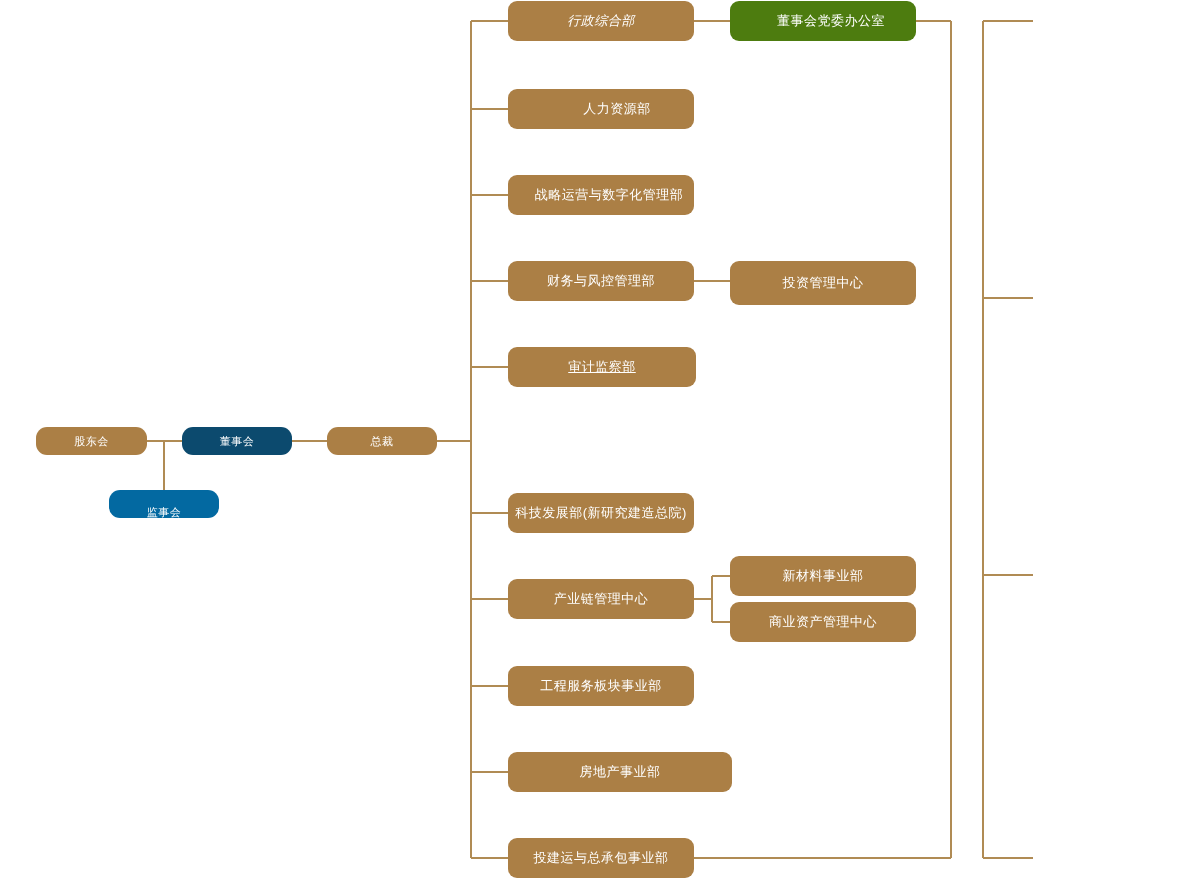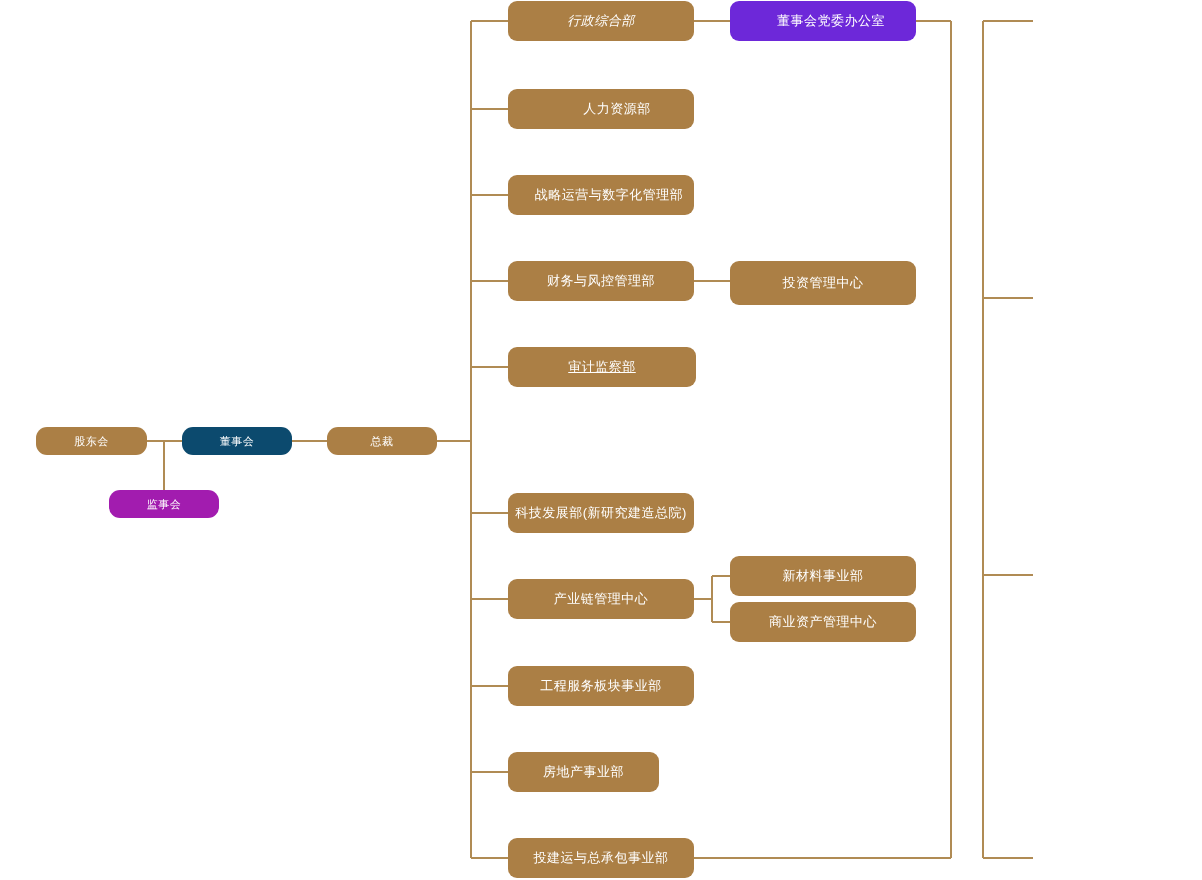--- a/index.html
+++ b/index.html
@@ -97,21 +97,21 @@
   <div id="nodes-layer">
       <div class="node root-level" style="left: 36px; top: 427px; width: 111px; height: 28px; background: rgb(171, 127, 69); color: rgb(255, 255, 255);">
         <span class="node-label">股东会</span>
       </div>
       <div class="node root-level" style="left: 182px; top: 427px; width: 110px; height: 28px; background: #0c4a6e; color: rgb(255, 255, 255);">
         <span class="node-label">董事会</span>
       </div>
       <div class="node root-level" style="left: 327px; top: 427px; width: 110px; height: 28px; background: rgb(171, 127, 69); color: rgb(255, 255, 255);">
         <span class="node-label">总裁</span>
       </div>
-      <div class="node root-level" style="left: 109px; top: 490px; width: 110px; height: 28px; background: #a21caf; color: rgb(255, 255, 255);">
+      <div class="node root-level" style="left: 109px; top: 490px; width: 110px; height: 28px; background: #0369a1; color: rgb(255, 255, 255); align-items: flex-end;">
         <span class="node-label">监事会</span>
       </div>
       <div class="node dept-level" style="left: 508px; top: 1px; width: 186px; height: 40px; background: rgb(171, 127, 69); color: rgb(255, 255, 255); font-style: italic;">
         <span class="node-label">行政综合部</span>
       </div>
       <div class="node dept-level" style="left: 508px; top: 89px; width: 186px; height: 40px; background: rgb(171, 127, 69); color: rgb(255, 255, 255); padding-left: 32px;">
         <span class="node-label">人力资源部</span>
       </div>
       <div class="node dept-level" style="left: 508px; top: 175px; width: 186px; height: 40px; background: rgb(171, 127, 69); color: rgb(255, 255, 255); padding-left: 16px;">
         <span class="node-label">战略运营与数字化管理部</span>
@@ -124,27 +124,27 @@
       </div>
       <div class="node dept-level" style="left: 508px; top: 493px; width: 186px; height: 40px; background: rgb(171, 127, 69); color: rgb(255, 255, 255);">
         <span class="node-label">科技发展部(新研究建造总院)</span>
       </div>
       <div class="node dept-level" style="left: 508px; top: 579px; width: 186px; height: 40px; background: rgb(171, 127, 69); color: rgb(255, 255, 255);">
         <span class="node-label">产业链管理中心</span>
       </div>
       <div class="node dept-level" style="left: 508px; top: 666px; width: 186px; height: 40px; background: rgb(171, 127, 69); color: rgb(255, 255, 255);">
         <span class="node-label">工程服务板块事业部</span>
       </div>
-      <div class="node dept-level" style="left: 508px; top: 752px; width: 151px; height: 40px; background: rgb(171, 127, 69); color: rgb(255, 255, 255);">
+      <div class="node dept-level" style="left: 508px; top: 752px; width: 224px; height: 40px; background: rgb(171, 127, 69); color: rgb(255, 255, 255);">
         <span class="node-label">房地产事业部</span>
       </div>
       <div class="node dept-level" style="left: 508px; top: 838px; width: 186px; height: 40px; background: rgb(171, 127, 69); color: rgb(255, 255, 255);">
         <span class="node-label">投建运与总承包事业部</span>
       </div>
-      <div class="node sub-level" style="left: 730px; top: 1px; width: 186px; height: 40px; background: #6d28d9; color: rgb(255, 255, 255); padding-left: 16px;">
+      <div class="node sub-level" style="left: 730px; top: 1px; width: 186px; height: 40px; background: #4d7c0f; color: rgb(255, 255, 255); padding-left: 16px;">
         <span class="node-label">董事会党委办公室</span>
       </div>
       <div class="node sub-level" style="left: 730px; top: 261px; width: 186px; height: 44px; background: rgb(171, 127, 69); color: rgb(255, 255, 255);">
         <span class="node-label">投资管理中心</span>
       </div>
       <div class="node sub-level" style="left: 730px; top: 556px; width: 186px; height: 40px; background: rgb(171, 127, 69); color: rgb(255, 255, 255);">
         <span class="node-label">新材料事业部</span>
       </div>
       <div class="node sub-level" style="left: 730px; top: 602px; width: 186px; height: 40px; background: rgb(171, 127, 69); color: rgb(255, 255, 255);">
         <span class="node-label">商业资产管理中心</span>

